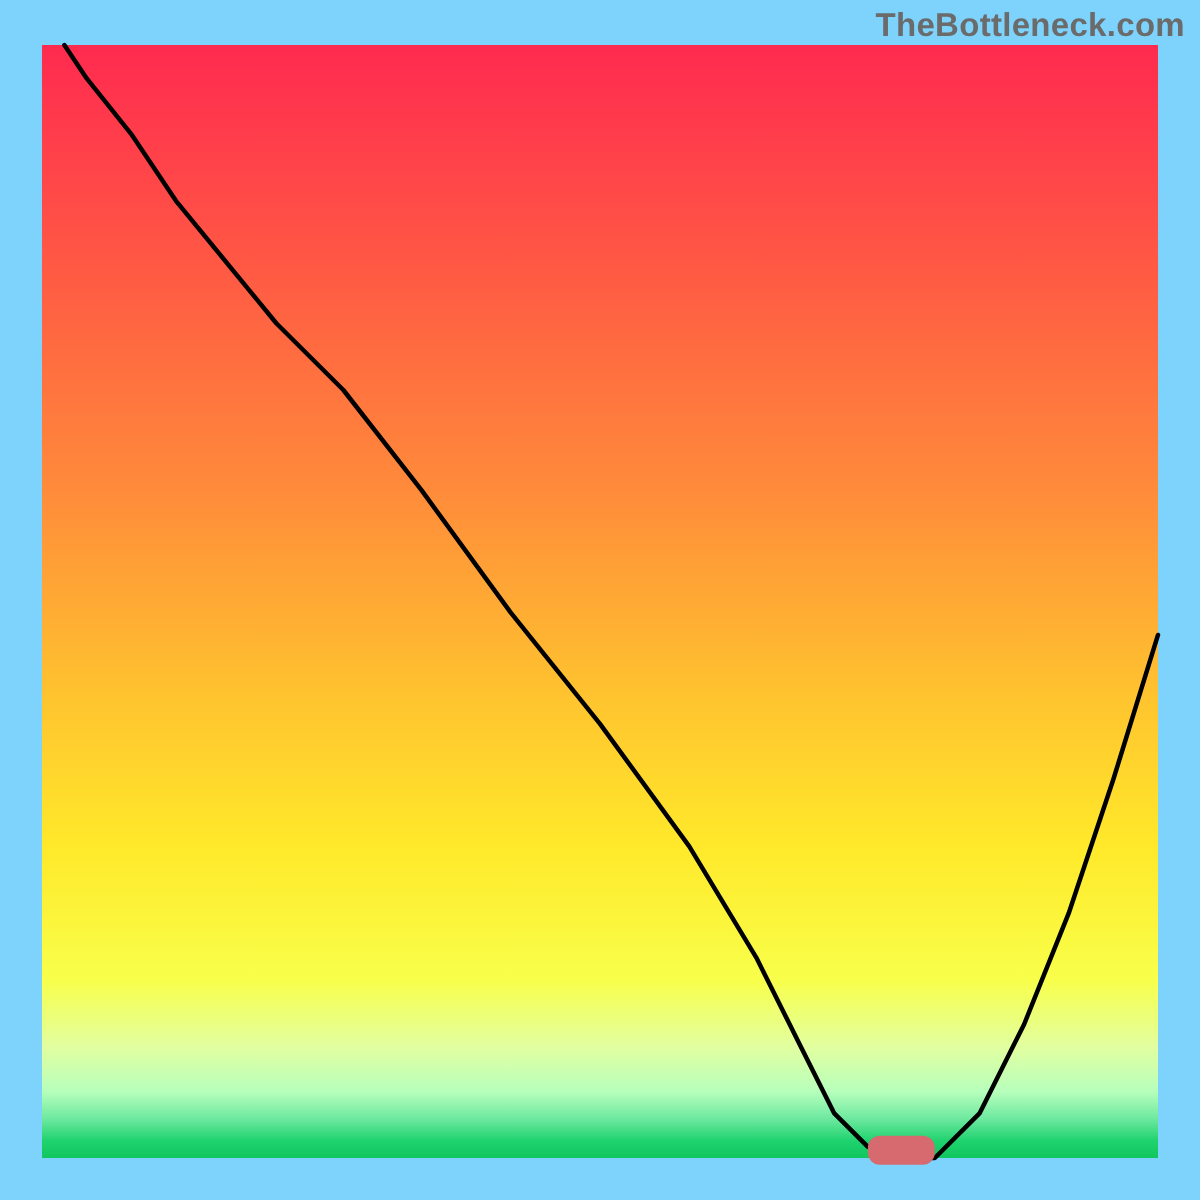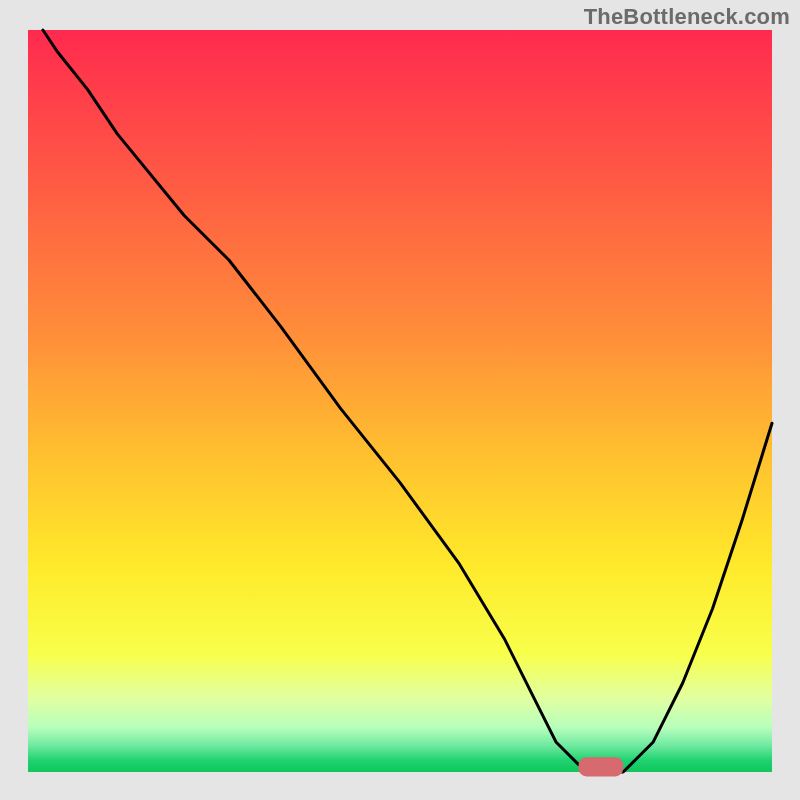--- a/index.html
+++ b/index.html
@@ -7,21 +7,21 @@
     padding: 0;
     width: 800px;
     height: 800px;
     background: #000;
     overflow: hidden;
   }
   .frame {
     position: relative;
     width: 800px;
     height: 800px;
-    background: #e5e5e5;
+    background: #7dd3fc;
   }
   .watermark {
     position: absolute;
     top: 4px;
     right: 10px;
     font-family: Arial, Helvetica, sans-serif;
     font-size: 22px;
     font-weight: 600;
     color: #6b6b6b;
     letter-spacing: 0.2px;

